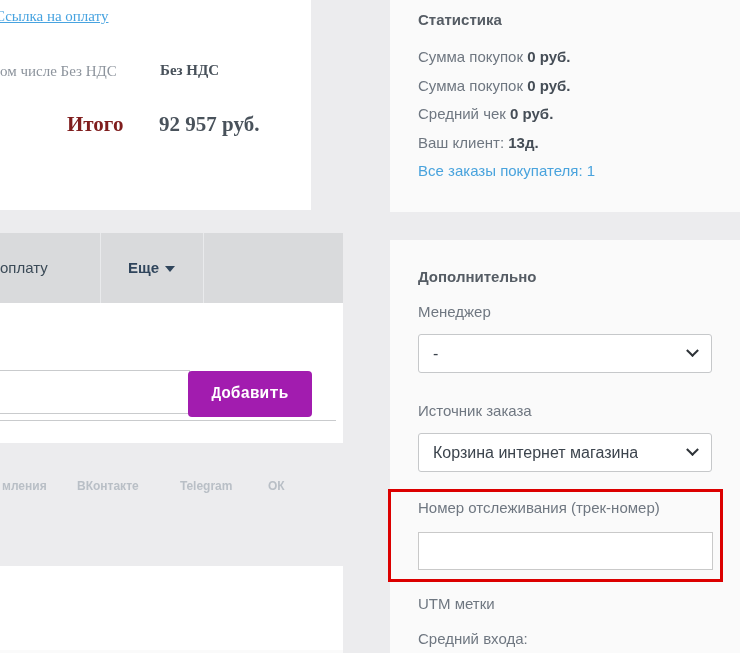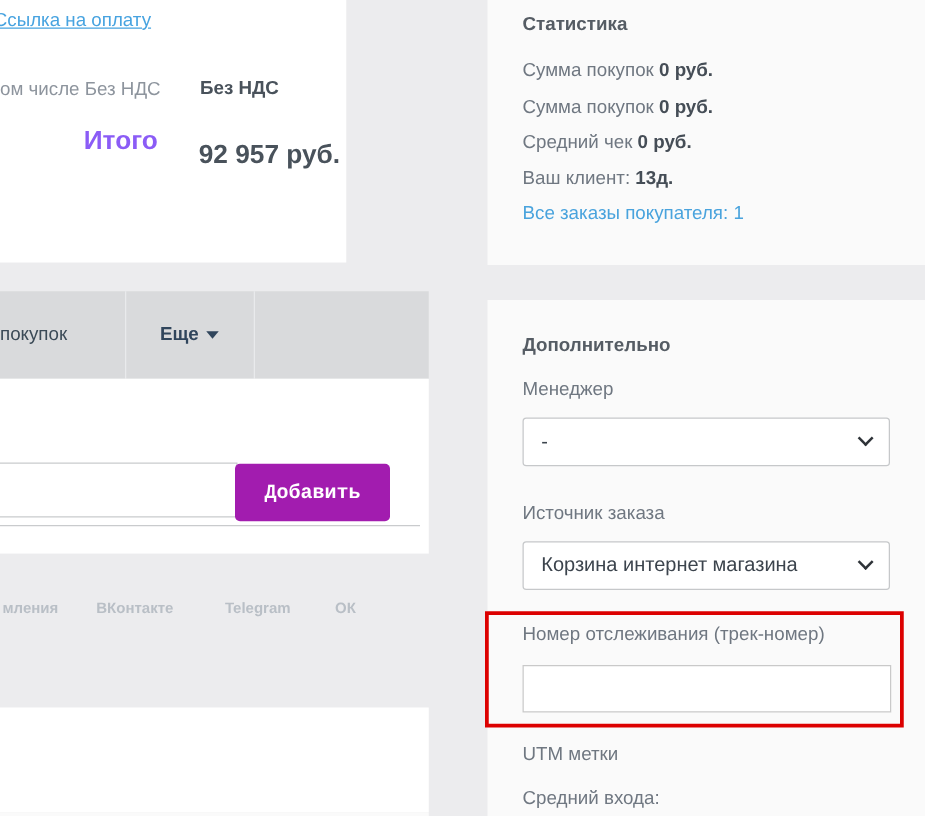--- a/index.html
+++ b/index.html
@@ -2,25 +2,25 @@
 <html><head>
 <meta charset="utf-8">
 <style>
   * { margin:0; padding:0; box-sizing:border-box; }
   html,body { width:740px; height:653px; }
   body { font-family:"Liberation Sans", sans-serif; background:#ececee; overflow:hidden; }
   #screen { position:relative; width:740px; height:653px; background:#ececee; }
 
   
   .card { position:absolute; background:#ffffff; }
-  #card-payment { left:0; top:0; width:277px; height:210px; }
+  #card-payment { left:0; top:0; width:311px; height:210px;font-family:Liberation Serif, serif; }
   .pay-link { position:absolute; left:-5px; top:8px; font-size:15px; color:#47a3e0; text-decoration:underline; cursor:pointer; white-space:nowrap; }
   .vat-label { position:absolute; left:0; top:63px; font-size:15px; color:#8d949d; white-space:nowrap; }
   .vat-value { position:absolute; left:160px; top:62px; font-size:15px; font-weight:700; color:#49525b; white-space:nowrap; }
-  .total-label { position:absolute; left:67px; top:101px; font-size:21px; font-weight:700; color:#8b5cf6; }
+  .total-label { position:absolute; left:67px; top:112px; font-size:21px; font-weight:700; color:#7f1d1d; }
   .total-value { position:absolute; left:159px; top:112px; font-size:21px; font-weight:700; color:#49525b; white-space:nowrap; }
 
   
   #toolbar { position:absolute; left:0; top:233px; width:343px; height:70px; background:#d9dadc; }
   .tb-sep { position:absolute; top:0; width:1px; height:70px; background:#e9eaec; }
   #tb-sep1 { left:100px; } #tb-sep2 { left:203px; }
   .tb-item { position:absolute; top:0; height:70px; line-height:70px; font-size:15px; color:#3b4a57; cursor:pointer; }
   #tb-history { left:0; width:90px; }
   #tb-more { left:100px; width:103px; text-align:center; color:#30455c; font-weight:600; }
   .caret-down { display:inline-block; width:0; height:0; border-left:5px solid transparent; border-right:5px solid transparent; border-top:6px solid #30455c; margin-left:6px; vertical-align:middle; }
@@ -75,21 +75,21 @@
 
   <div class="card" id="card-payment">
     <a class="pay-link">Ссылка на оплату</a>
     <span class="vat-label">ом числе Без НДС</span>
     <span class="vat-value">Без НДС</span>
     <span class="total-label">Итого</span>
     <span class="total-value">92 957 руб.</span>
   </div>
 
   <div id="toolbar">
-    <div class="tb-item" id="tb-history">покупок</div>
+    <div class="tb-item" id="tb-history">оплату</div>
     <div class="tb-sep" id="tb-sep1"></div>
     <div class="tb-item" id="tb-more">
       <span>Еще</span><span class="caret-down"></span>
     </div>
     <div class="tb-sep" id="tb-sep2"></div>
   </div>
 
   <div class="card" id="card-comment">
     <input class="comment-input" type="text" value="" style="">
     <button class="add-btn">Добавить</button>

